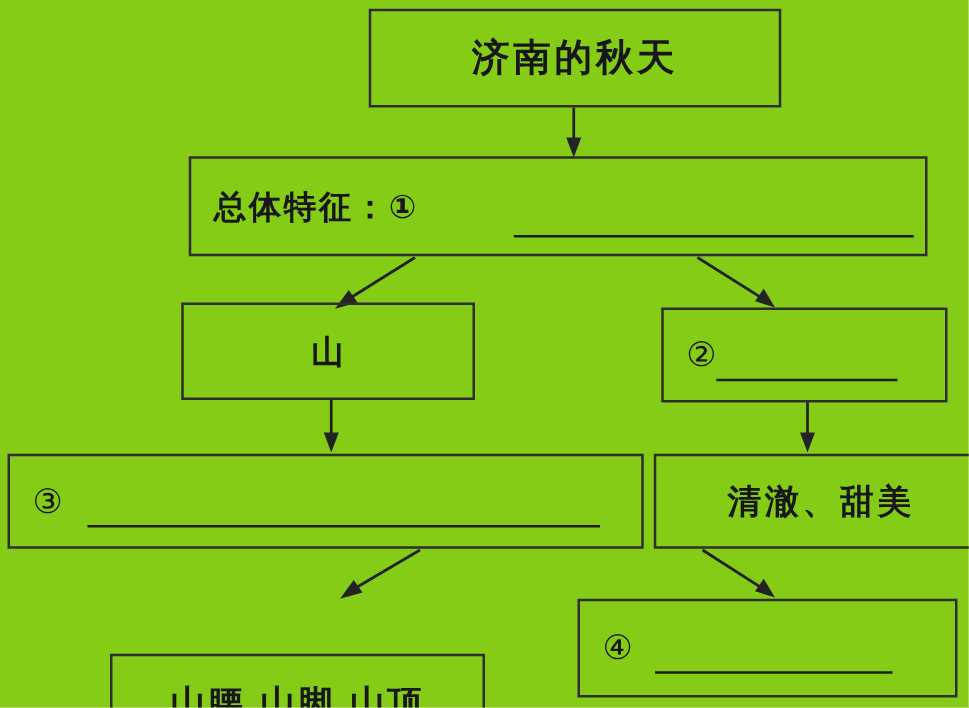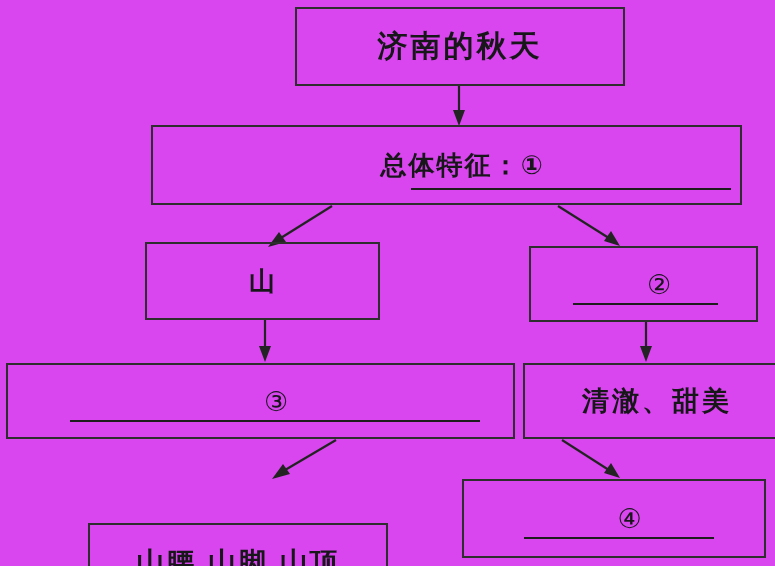--- a/index.html
+++ b/index.html
@@ -10,37 +10,37 @@
     width: 775px;
     height: 566px;
     background: #fbfbf9;
     font-family: "DejaVu Sans", "Liberation Sans", sans-serif;
     overflow: hidden;
   }
   #canvas {
     position: relative;
     width: 775px;
     height: 566px;
-    background: #d946ef;
+    background: #84cc16;
   }
   
   .node {
     position: absolute;
     box-sizing: border-box;
     border: 2px solid #2e2e2e;
     background: transparent;
     display: flex;
     align-items: center;
   }
   .node.center {
     justify-content: center;
   }
   .node.left {
-    justify-content: center;
-    padding-left: 32px;
+    justify-content: flex-start;
+    padding-left: 18px;
   }
   .label {
     font-family: "DejaVu Sans", "Liberation Sans", sans-serif;
     color: #17171a;
     font-weight: 700;
     letter-spacing: 1px;
     white-space: nowrap;
   }
   .t-title   { font-size: 30px; letter-spacing: 3px; }
   .t-feature { font-size: 26px; letter-spacing: 2px; }

